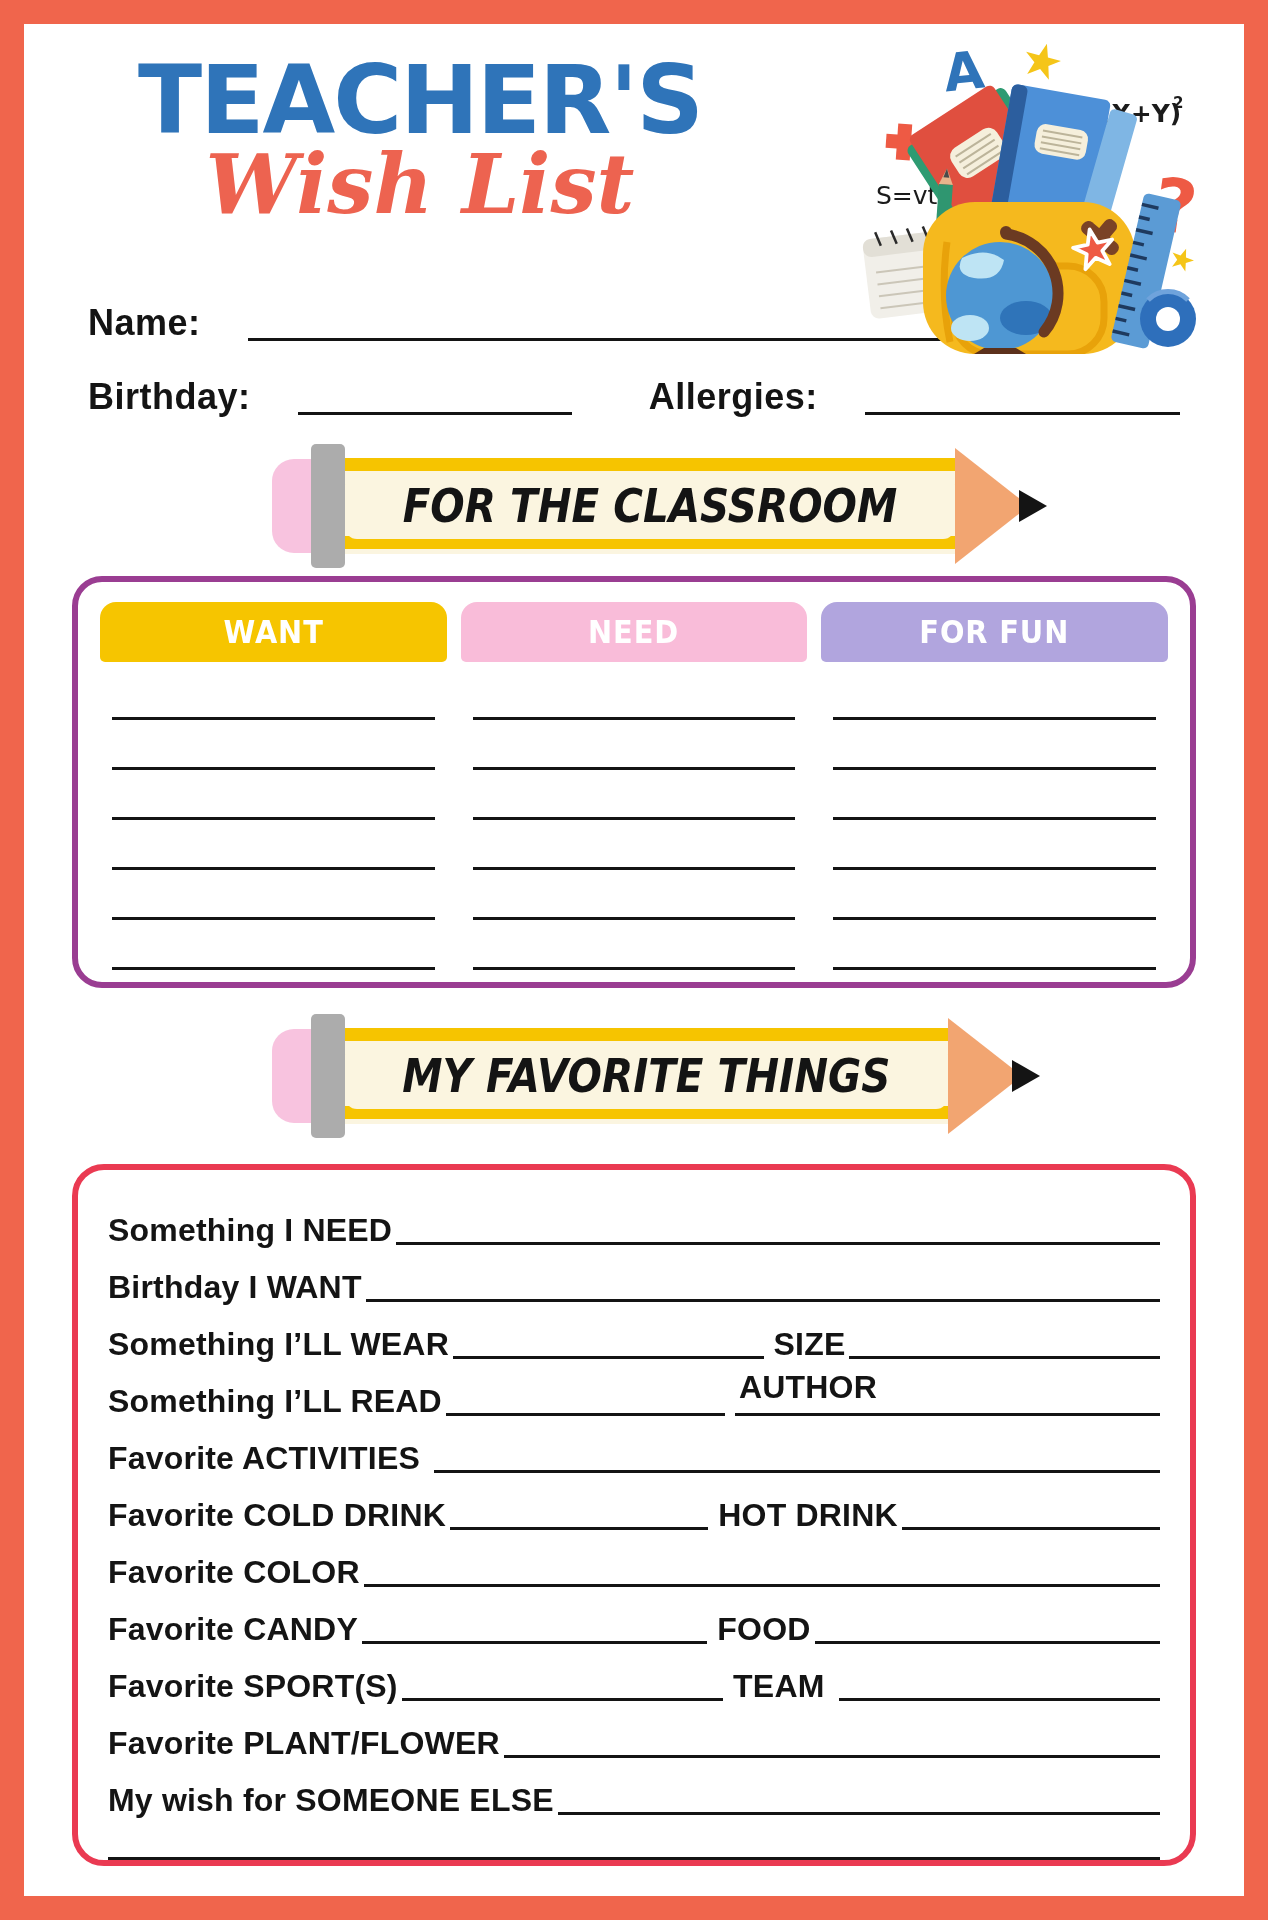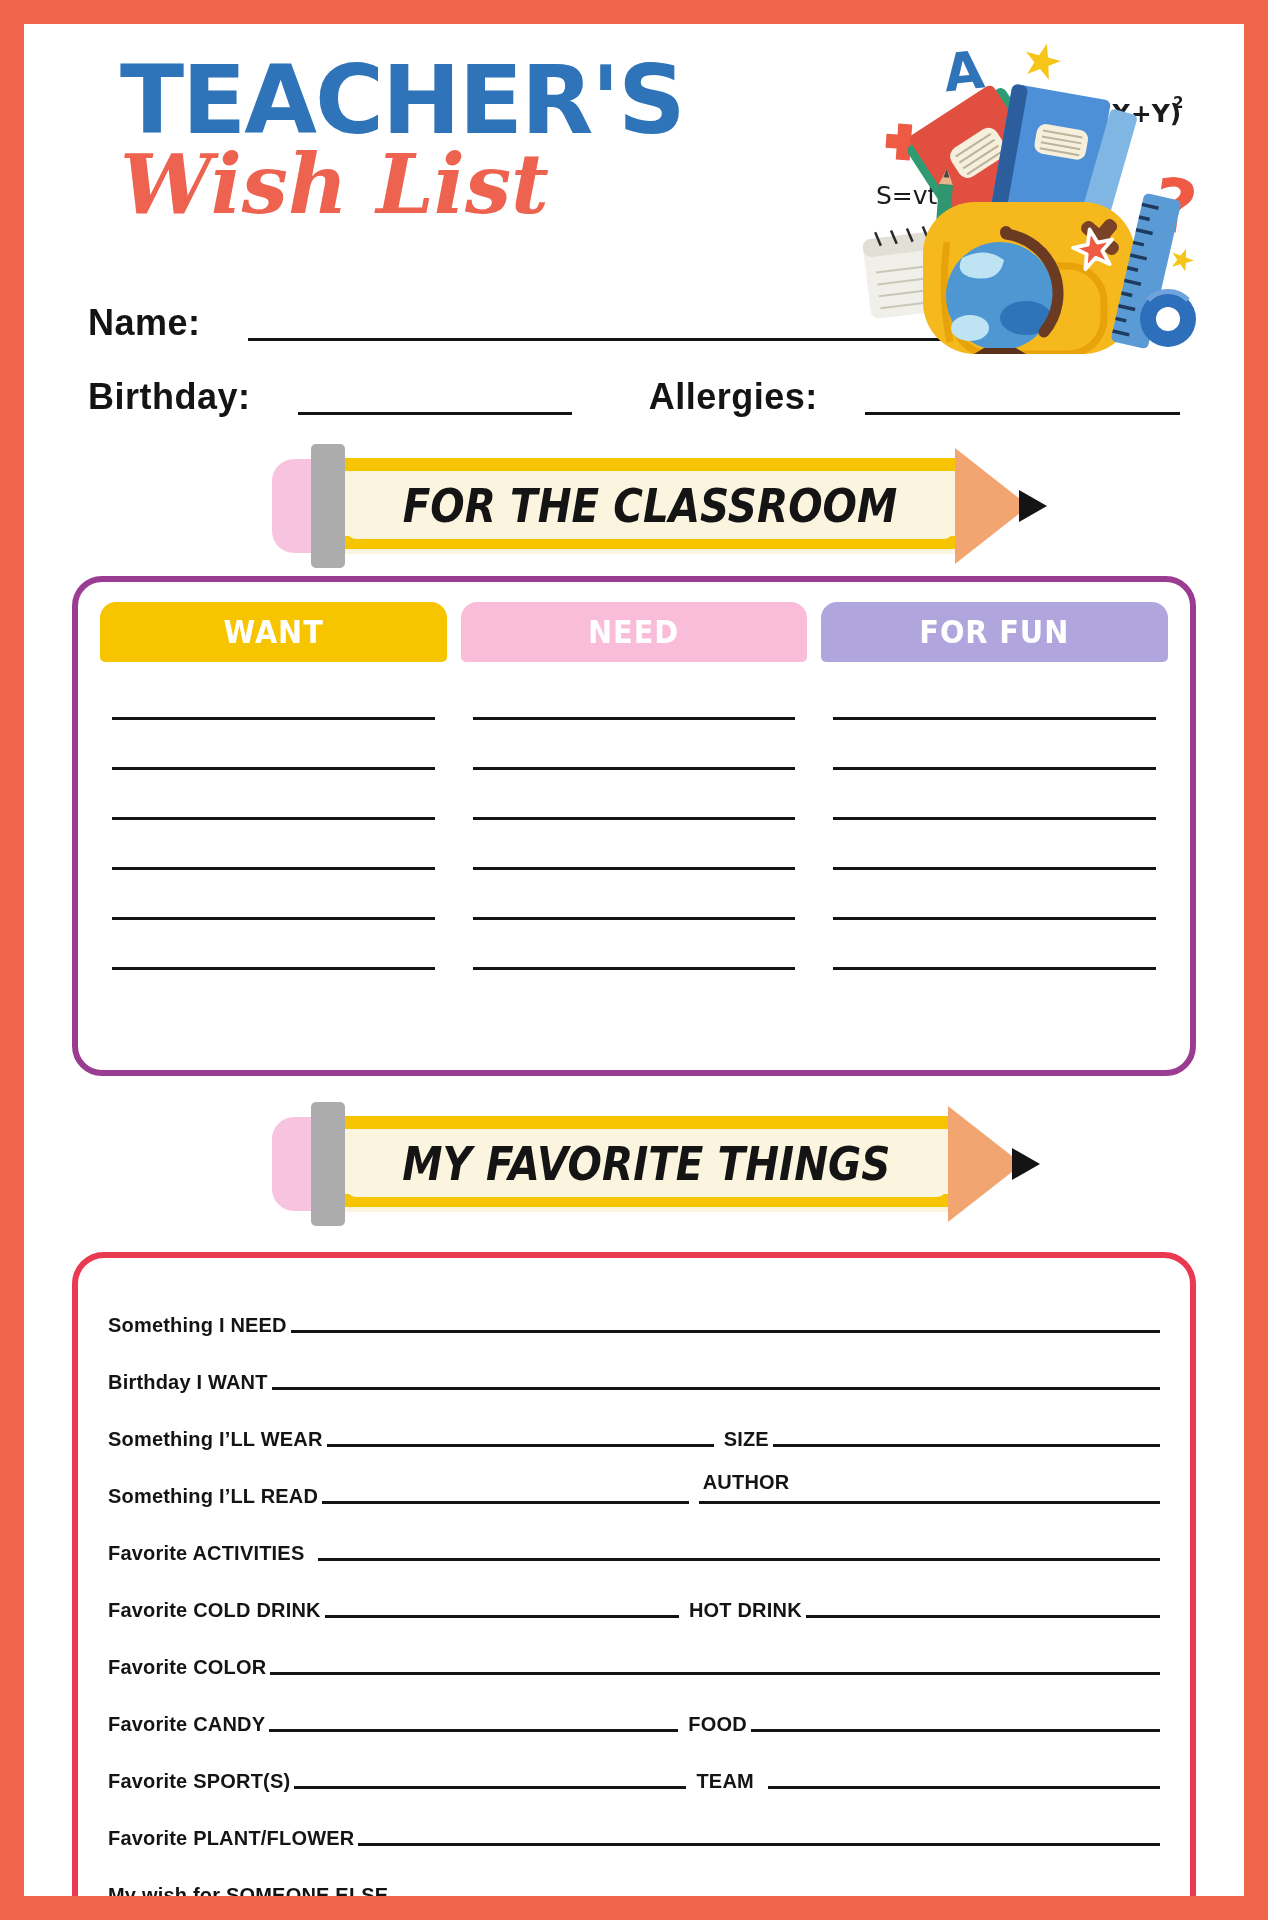--- a/index.html
+++ b/index.html
@@ -3,21 +3,21 @@
 <meta charset="utf-8">
 <style>
   html,body{margin:0;padding:0;background:#fff;}
   .page{
     position:relative;width:1268px;height:1920px;box-sizing:border-box;
     border:24px solid #F0654C;background:#fff;overflow:hidden;
     font-family:"Liberation Sans",sans-serif;color:#141414;
   }
   
   .header{position:relative;height:270px;}
-  .title-block{position:absolute;left:96px;top:28px;width:600px;text-align:left;}
+  .title-block{position:absolute;left:96px;top:28px;width:600px;text-align:center;}
   .title{
     font-family:"DejaVu Sans",sans-serif;font-weight:800;font-size:94px;
     letter-spacing:-2px;color:#2F74B9;white-space:nowrap;line-height:1.05;
   }
   .subtitle{
     font-family:"DejaVu Serif",serif;font-style:italic;font-weight:700;
     font-size:82px;color:#ED6350;margin-top:-8px;line-height:1;
   }
   .illustration{position:absolute;top:10px;right:0;width:540px;height:320px;}
   
@@ -37,41 +37,41 @@
     font-style:italic;
   }
   .banner-text-box{background:#FBF5E0;border-radius:12px;padding:6px 24px;}
   .banner-text{
     display:inline-block;font-family:"DejaVu Sans",sans-serif;font-weight:800;
     font-size:46px;white-space:nowrap;transform:scaleX(.88);letter-spacing:0;
   }
   .tip{width:100px;height:124px;flex:0 0 auto;}
   
   .classroom-box{
-    margin:8px 48px 0;height:500px;box-sizing:border-box;
+    margin:8px 48px 0;height:412px;box-sizing:border-box;
     border:6px solid #9A3D92;border-radius:30px;padding:20px 22px 0;
   }
   .chips-row{display:flex;gap:14px;}
   .chip{flex:1;height:60px;border-radius:16px 16px 5px 5px;display:flex;align-items:center;justify-content:center;}
   .chip-want{background:#F6C500;}
   .chip-need{background:#F9BCD9;}
   .chip-fun{background:#B1A5DE;}
   .chip-label{
     color:#fff;font-family:"DejaVu Sans",sans-serif;font-weight:800;font-size:32px;
     letter-spacing:1px;display:inline-block;transform:scaleX(.9);
   }
   .line-grid{display:flex;gap:38px;padding:8px 12px 0;}
   .line-col{flex:1;}
   .blank-line{height:47px;border-bottom:3px solid #141414;}
   
   .favorites-box{
     margin:26px 48px 0;height:702px;box-sizing:border-box;
     border:6px solid #EA3A52;border-radius:32px;padding:22px 30px 14px;
   }
-  .fav-row{display:flex;align-items:flex-end;height:57px;font-size:20px;font-weight:700;}
+  .fav-row{display:flex;align-items:flex-end;height:57px;font-size:32px;font-weight:700;}
   .fav-label{white-space:nowrap;letter-spacing:.2px;}
   .fav-row .fill-line{margin-left:4px;margin-bottom:4px;}
   .fav-lbl2{white-space:nowrap;margin-left:10px;letter-spacing:.2px;}
   .fav-lbl2.underlined{border-bottom:3px solid #141414;margin-bottom:4px;padding:0 4px 7px 4px;}
   .fill-line.gapped{margin-left:14px;}
   .blank-row{height:38px;margin-top:6px;display:flex;align-items:flex-end;}
   .blank-row .fill-line{margin-left:0;}
 </style>
 </head>
 <body>

